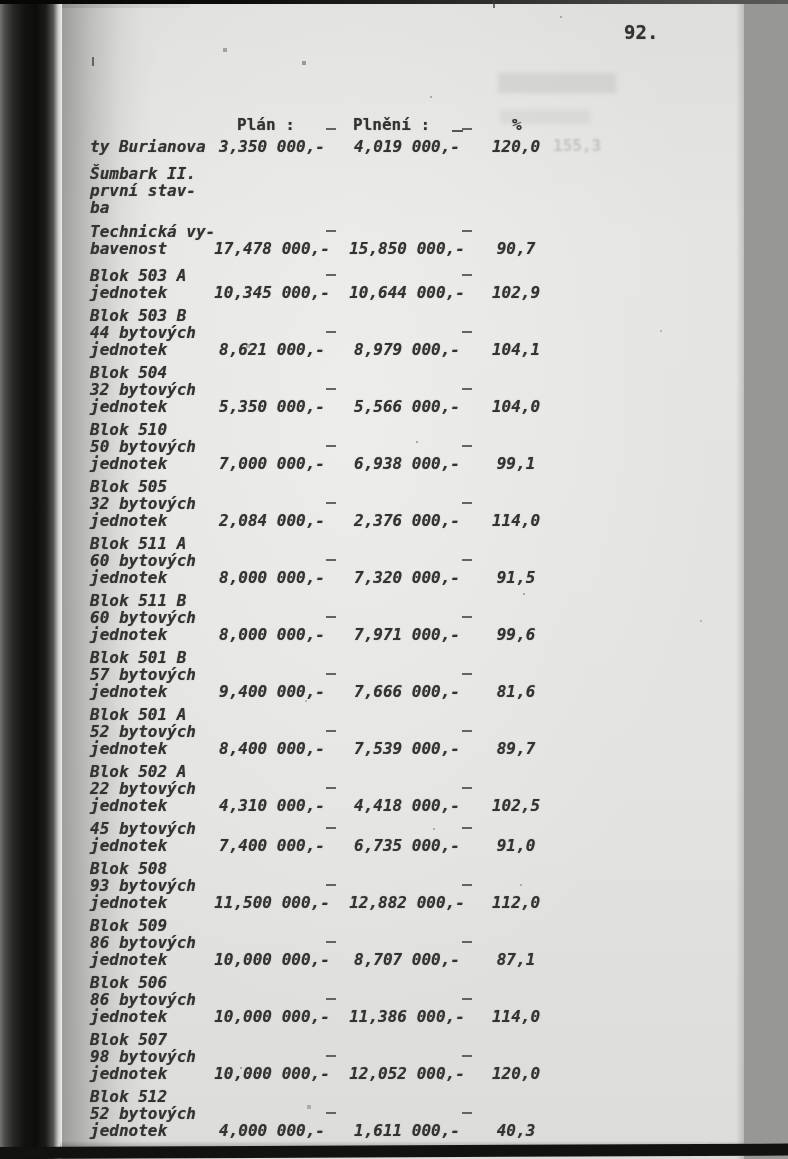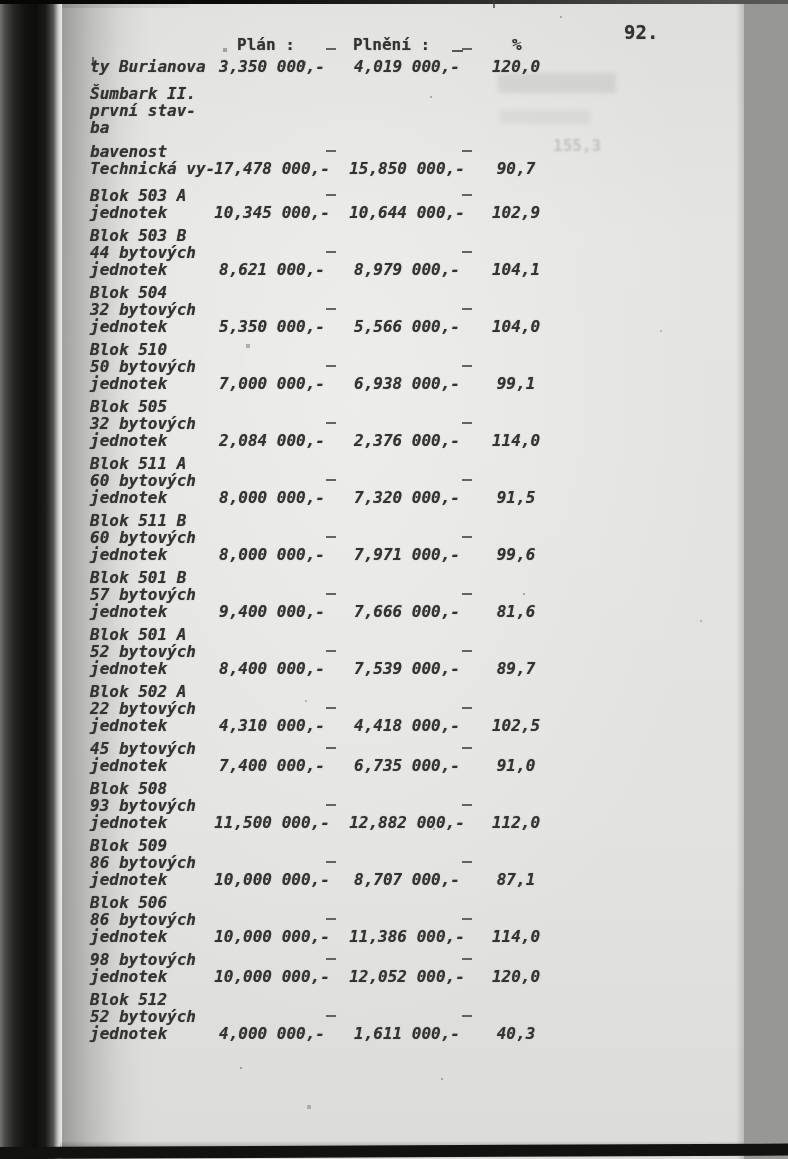--- a/index.html
+++ b/index.html
@@ -59,21 +59,21 @@
       linear-gradient(90deg, #bdbdbb 0%, #a2a2a0 25%, #909chamber 60%, #8a8a88 100%);
     background-color: #979795;
   }
   .right-edge::before {
     content: ""; position: absolute; left: -8px; top: 0; bottom: 0; width: 8px;
     background: linear-gradient(90deg, rgba(0,0,0,0), rgba(110,110,108,0.30));
   }
   
   .content {
     position: absolute; left: 90px; top: 0; width: 560px;
-    padding-top: 36px;
+    padding-top: 116px;
     color: #333331;
     font-size: 16px;
     font-weight: bold;
     text-shadow: 0 0 1px rgba(50,50,48,0.55);
     line-height: 17px;
   }
   .page-number {
     position: absolute; left: 624px; top: 21px;
     font-size: 19px; font-weight: bold; color: #333331;
     text-shadow: 0 0 1px rgba(50,50,48,0.55);
@@ -170,22 +170,22 @@
           <span class="val plan">3,350 000,-</span>
           <span class="val plneni">4,019 000,-</span>
           <span class="val pct">120,0</span>
         </div>
         <div class="row">
           <div class="line">Šumbark II.</div>
           <div class="line">první stav-</div>
           <div class="line">ba</div>
         </div>
         <div class="row">
+          <div class="line">Technická vy-</div>
           <div class="line">bavenost</div>
-          <div class="line">Technická vy-</div>
           <span class="val plan">17,478 000,-</span>
           <span class="val plneni">15,850 000,-</span>
           <span class="val pct">90,7</span>
         </div>
         <div class="row">
           <div class="line">Blok 503 A</div>
           <div class="line">jednotek</div>
           <span class="val plan">10,345 000,-</span>
           <span class="val plneni">10,644 000,-</span>
           <span class="val pct">102,9</span>
@@ -287,20 +287,21 @@
         </div>
         <div class="row">
           <div class="line">Blok 506</div>
           <div class="line">86 bytových</div>
           <div class="line">jednotek</div>
           <span class="val plan">10,000 000,-</span>
           <span class="val plneni">11,386 000,-</span>
           <span class="val pct">114,0</span>
         </div>
         <div class="row">
+          <div class="line">Blok 507</div>
           <div class="line">98 bytových</div>
           <div class="line">jednotek</div>
           <span class="val plan">10,000 000,-</span>
           <span class="val plneni">12,052 000,-</span>
           <span class="val pct">120,0</span>
         </div>
         <div class="row">
           <div class="line">Blok 512</div>
           <div class="line">52 bytových</div>
           <div class="line">jednotek</div>

